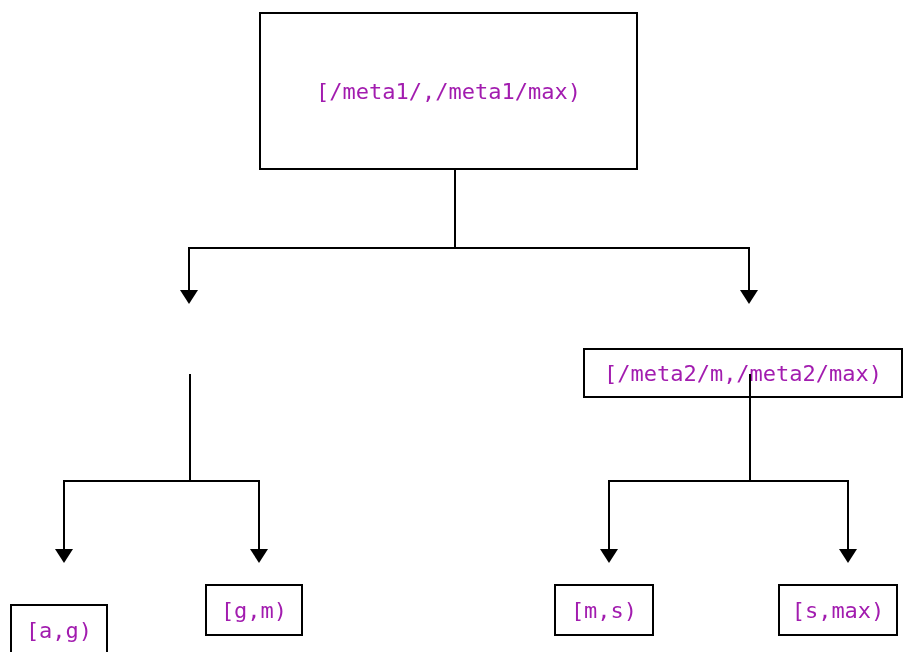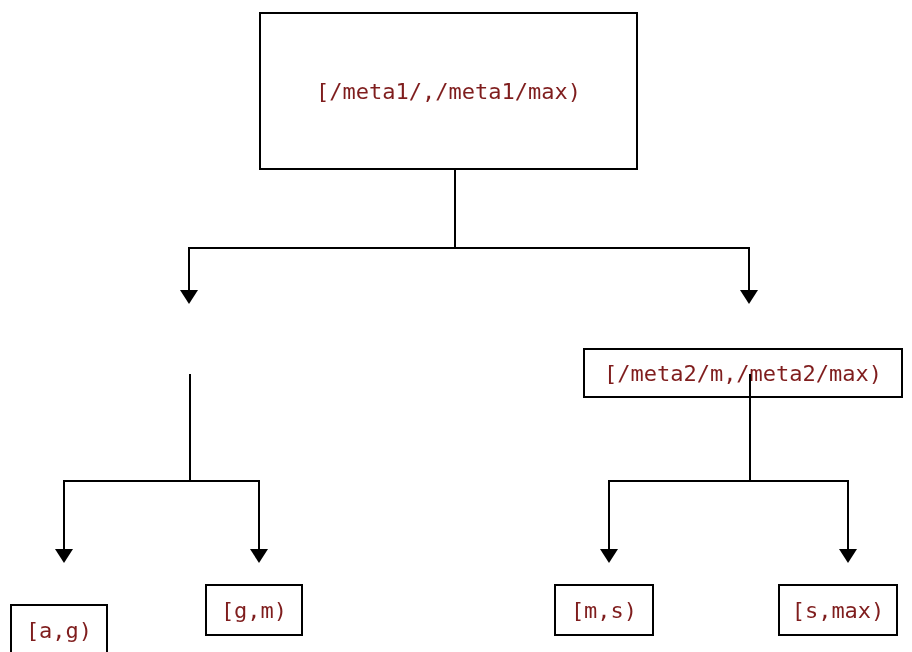--- a/index.html
+++ b/index.html
@@ -17,21 +17,21 @@
     font-family: "DejaVu Sans Mono", "Liberation Mono", monospace;
   }
   .node {
     position: absolute;
     box-sizing: border-box;
     background: #ffffff;
     border: 2px solid #000000;
     display: flex;
     align-items: center;
     justify-content: center;
-    color: #7f1d1d;
+    color: #a21caf;
     white-space: pre;
     letter-spacing: 0px;
   }
   .node-label {
     display: block;
     white-space: pre;
   }
   
   .node-root {
     left: 259px;

